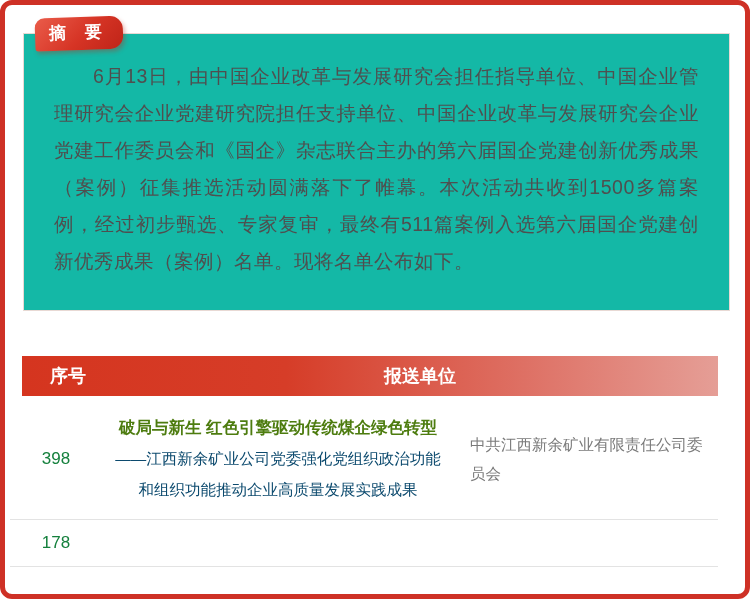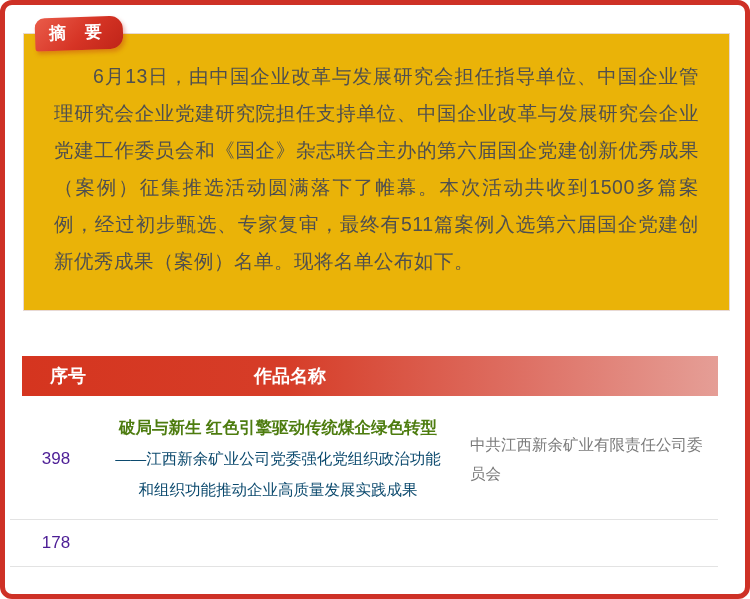--- a/index.html
+++ b/index.html
@@ -19,21 +19,21 @@
   }
 
   
   .abstract-wrap {
     position: relative;
     margin: 28px 15px 0 18px;
   }
   .abstract-box {
     border: 1px solid #e8d9d4;
     padding: 24px 30px 30px 30px;
-    background: #eab308;
+    background: #14b8a6;
   }
   .abstract-text {
     font-size: 19.5px;
     line-height: 37px;
     color: #4f4f4f;
     text-align: justify;
     text-indent: 2em;
     letter-spacing: 0.5px;
   }
   .abstract-badge {
@@ -72,21 +72,21 @@
     align-items: center;
     border-bottom: 1px solid #e3e3e3;
     background: #ffffff;
   }
   .col-no { width: 92px; text-align: center; flex: none; }
   .col-name { width: 352px; flex: none; padding: 0 8px; }
   .col-unit { flex: 1; padding: 0 8px 0 16px; }
   .thead .col-name { text-align: center; }
   .thead .col-unit { text-align: center; }
 
-  .cell-no { font-size: 17px; color: #4c1d95; }
+  .cell-no { font-size: 17px; color: #15803d; }
   .name-title { font-size: 16.5px; font-weight: bold; color: #4d7c0f; line-height: 31px; }
   .name-sub { font-size: 15.5px; color: #0c4a6e; line-height: 31px; }
   .cell-unit { font-size: 15.5px; color: #7a7a7a; line-height: 29px; }
 
   .row-398 { padding: 12px 0 14px 0; }
   .row-398 .col-name { text-align: center; }
   .row-399 { padding: 13px 0; }
 </style>
 </head>
 <body>
@@ -97,21 +97,21 @@
     <span class="abstract-badge">摘 要</span>
     <div class="abstract-box">
       <p class="abstract-text">6月13日，由中国企业改革与发展研究会担任指导单位、中国企业管理研究会企业党建研究院担任支持单位、中国企业改革与发展研究会企业党建工作委员会和《国企》杂志联合主办的第六届国企党建创新优秀成果（案例）征集推选活动圆满落下了帷幕。本次活动共收到1500多篇案例，经过初步甄选、专家复审，最终有511篇案例入选第六届国企党建创新优秀成果（案例）名单。现将名单公布如下。</p>
     </div>
   </div>
 
   <div class="result-table">
 
     <div class="thead">
       <div class="col-no">序号</div>
-      <div class="col-name">作品名称</div>
+      <div class="col-unit">报送单位</div>
     </div>
 
     <div class="row row-398">
       <div class="col-no cell-no">398</div>
       <div class="col-name">
         <div class="name-title">破局与新生 红色引擎驱动传统煤企绿色转型</div>
         <div class="name-sub">——江西新余矿业公司党委强化党组织政治功能和组织功能推动企业高质量发展实践成果</div>
       </div>
       <div class="col-unit cell-unit">中共江西新余矿业有限责任公司委员会</div>
     </div>

